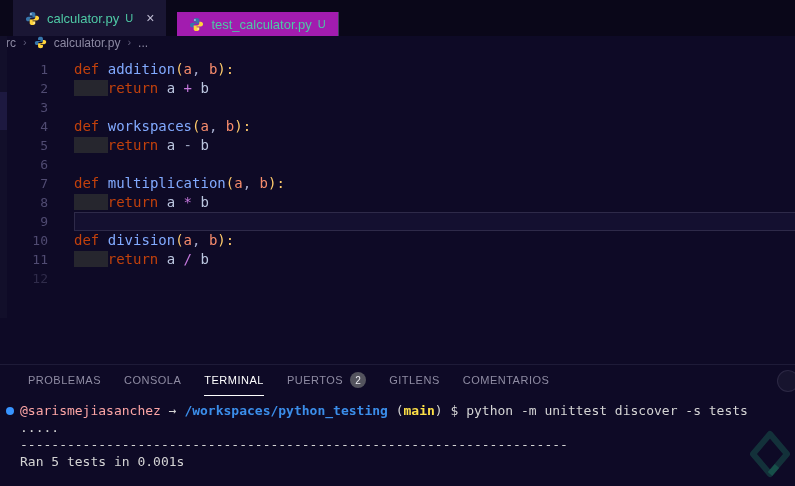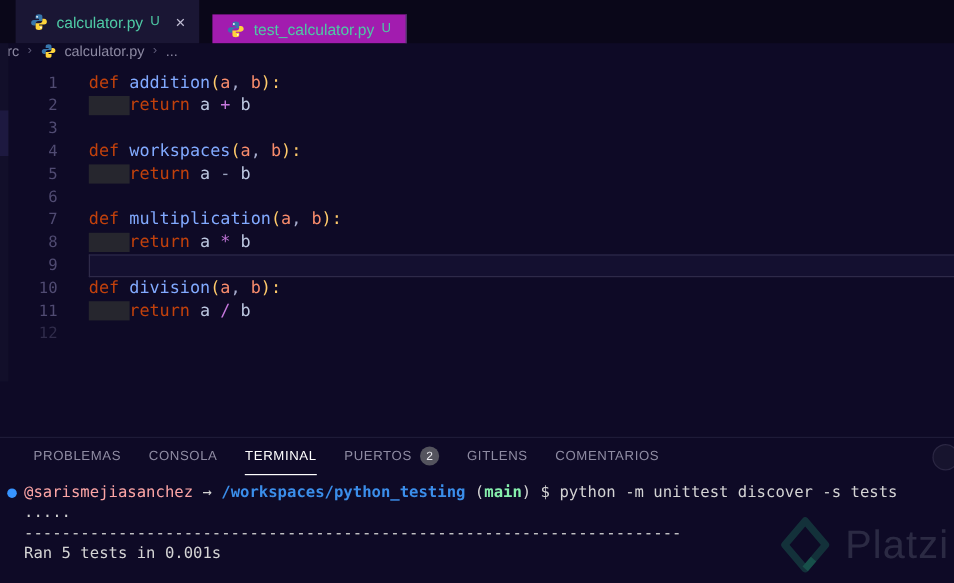--- a/index.html
+++ b/index.html
@@ -54,21 +54,21 @@
   .fab{position:absolute;top:5px;right:-4px;width:20px;height:20px;border-radius:50%;
        background:#17142e;border:1px solid #38345299;}
   
   .term{padding-top:6px;font:13px/17px "DejaVu Sans Mono",monospace;color:#d4d4d4;}
   .tline{position:relative;height:17px;padding-left:20px;white-space:pre;}
   .deco{position:absolute;left:6px;top:5px;width:8px;height:8px;border-radius:50%;}
   .deco.filled{background:#3794ff;}
   .deco.hollow{width:7px;height:7px;border:1px solid #8a8a95;background:transparent;}
   .t-user{color:#fca5a5;}
   .t-path{color:#3b8eea;font-weight:bold;text-align:right;}
-  .t-branch{color:#86efac;font-weight:bold;}
+  .t-branch{color:#fde047;font-weight:bold;}
   .cursor{display:inline-block;width:8px;height:14px;border:1px solid #cfcfda;
           vertical-align:-2px;margin-left:2px;}
   
   .wm{position:absolute;right:4px;bottom:8px;display:flex;align-items:center;gap:12px;pointer-events:none;}
   .wm-text{font-size:33px;color:rgba(190,200,215,.17);letter-spacing:1px;}
 </style>
 </head>
 <body>
 
 <div class="tabbar">
@@ -200,14 +200,13 @@
     </div>
 </div>
 
 <div class="wm">
   <svg width="42" height="48" viewBox="0 0 42 48">
     <g fill="none" stroke="rgba(40,190,130,.22)" stroke-width="6" stroke-linejoin="round">
       <path d="M21 4 L38 24 L21 44 L4 24 Z"></path>
       <path d="M21 44 L28 36"></path>
     </g>
   </svg>
-  <span class="wm-text">Platzi</span>
 </div>
 
 </body></html>

